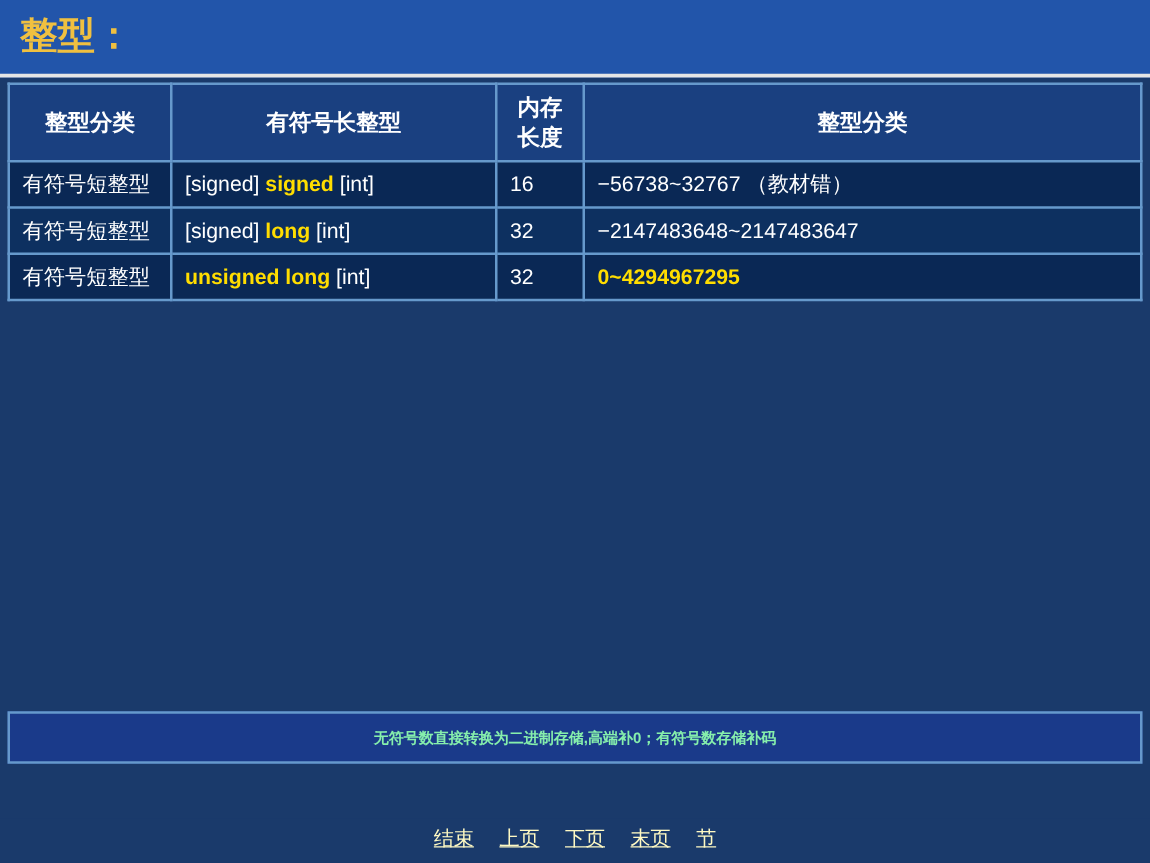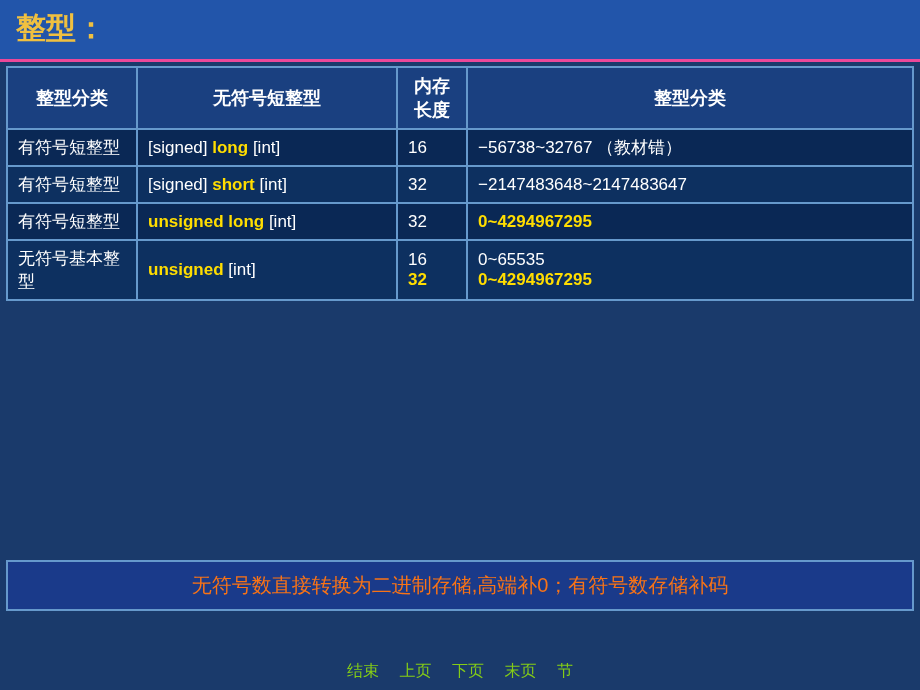--- a/index.html
+++ b/index.html
@@ -16,21 +16,21 @@
       width: 920px;
       height: 690px;
       display: flex;
       flex-direction: column;
     }
 
     
     #title-bar {
       background: #2255aa;
       padding: 8px 16px 10px 16px;
-      border-bottom: 3px solid #ec4899;
+      border-bottom: 3px solid #e5e5e5;
     }
     #title-text {
       font-size: 30px;
       font-weight: bold;
       color: #f0c040;
     }
 
     
     #main {
       flex: 1;
@@ -85,36 +85,37 @@
 
     
     #bottom-note {
       background: #1a3a8a;
       border: 2px solid #6699cc;
       margin: 2px 6px 4px 6px;
       padding: 10px 14px;
       text-align: center;
     }
     #bottom-note-text {
-      color: #f97316;
-      font-size: 20px;
-      font-weight: normal;
+      color: #86efac;
+      font-size: 12px;
+      font-weight: bold;
     }
 
     
     #nav-bar {
       background: #1a3a6b;
       text-align: center;
       padding: 6px 0 8px 0;
     }
     #nav-bar span {
-      color: #84cc16;
+      color: #fef9c3;
       font-size: 16px;
       margin: 0 8px;
       cursor: pointer;
+      text-decoration: underline;
     }
   </style>
 </head>
 <body>
 
 <div id="app">
 
   <div id="title-bar">
     <span id="title-text">整型：</span>
   </div>
@@ -125,69 +126,56 @@
       <table>
         <colgroup>
           <col class="col1">
           <col class="col2">
           <col class="col3">
           <col class="col4">
         </colgroup>
         <thead>
           <tr>
             <th>整型分类</th>
-            <th>无符号短整型</th>
+            <th>有符号长整型</th>
             <th>内存<br>长度</th>
             <th>整型分类</th>
           </tr>
         </thead>
         <tbody>
 
           <tr>
             <td>有符号短整型</td>
             <td>
-              [signed] <span class="yellow">long</span> [int]
+              [signed] <span class="yellow">signed</span> [int]
             </td>
             <td>16</td>
             <td>−56738~32767  （教材错）</td>
           </tr>
 
 
           <tr>
             <td>有符号短整型</td>
             <td>
-              [signed] <span class="yellow">short</span> [int]
+              [signed] <span class="yellow">long</span> [int]
             </td>
             <td>32</td>
             <td>−2147483648~2147483647</td>
           </tr>
 
           <tr>
             <td>有符号短整型</td>
             <td>
               <span class="yellow">unsigned long</span> [int]
             </td>
             <td>32</td>
             <td class="yellow">0~4294967295</td>
           </tr>
 
 
-          <tr>
-            <td>无符号基本整型</td>
-            <td>
-              <span class="yellow">unsigned</span> [int]
-            </td>
-            <td>
-              16<br><span class="yellow">32</span>
-            </td>
-            <td>
-              0~65535<br>
-              <span class="yellow">0~4294967295</span>
-            </td>
-          </tr>
         </tbody>
       </table>
     </div>
 
     <div id="bottom-note">
       <span id="bottom-note-text">无符号数直接转换为二进制存储,高端补0；有符号数存储补码</span>
     </div>
 
     <div id="nav-bar">
       <span>结束</span>

